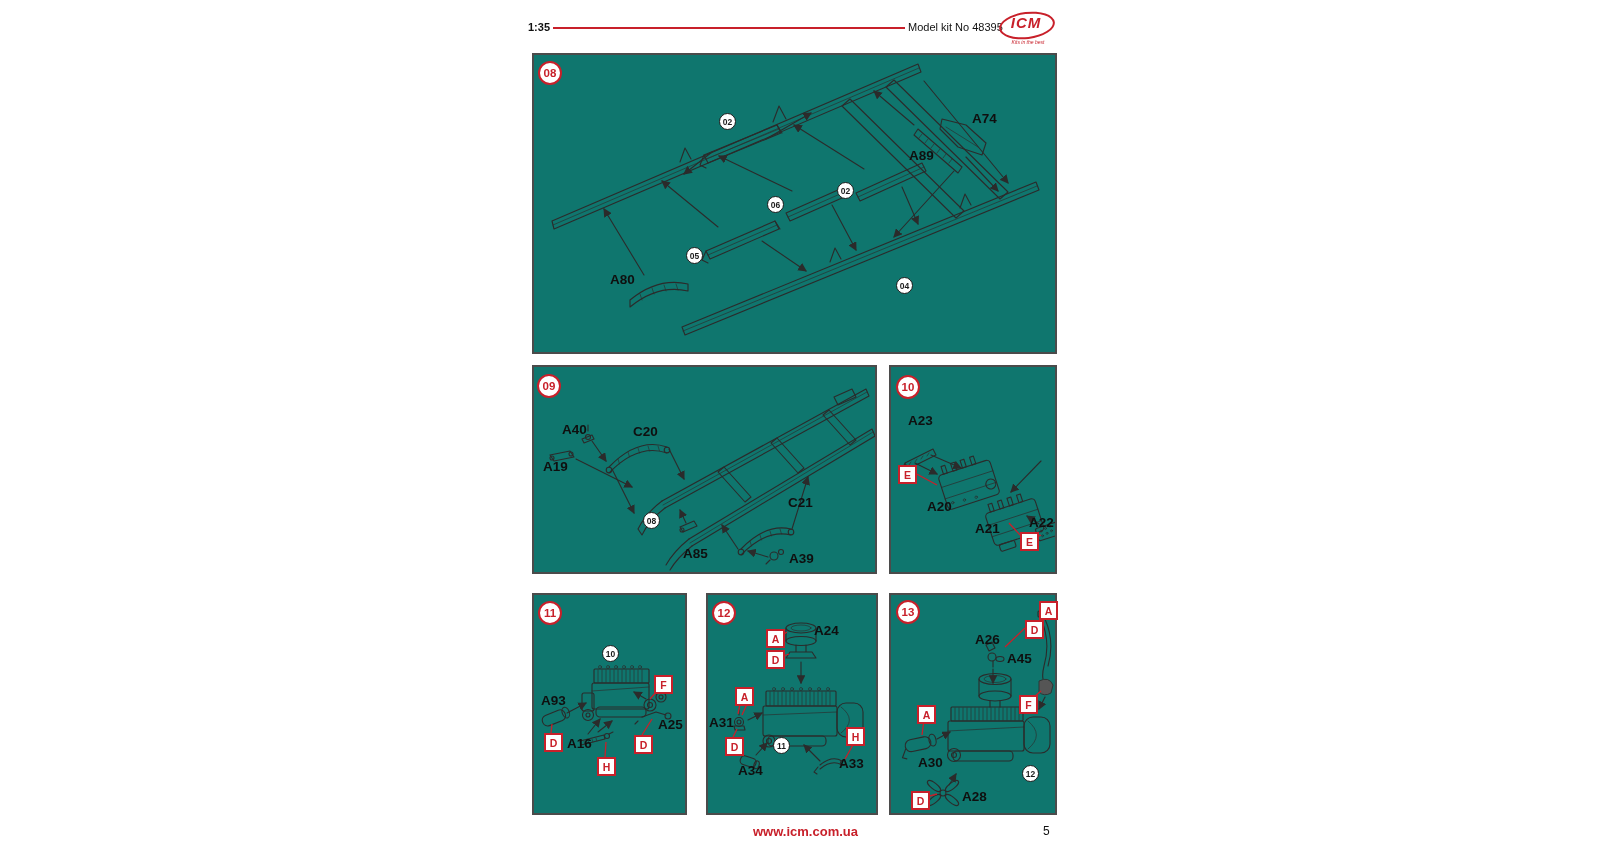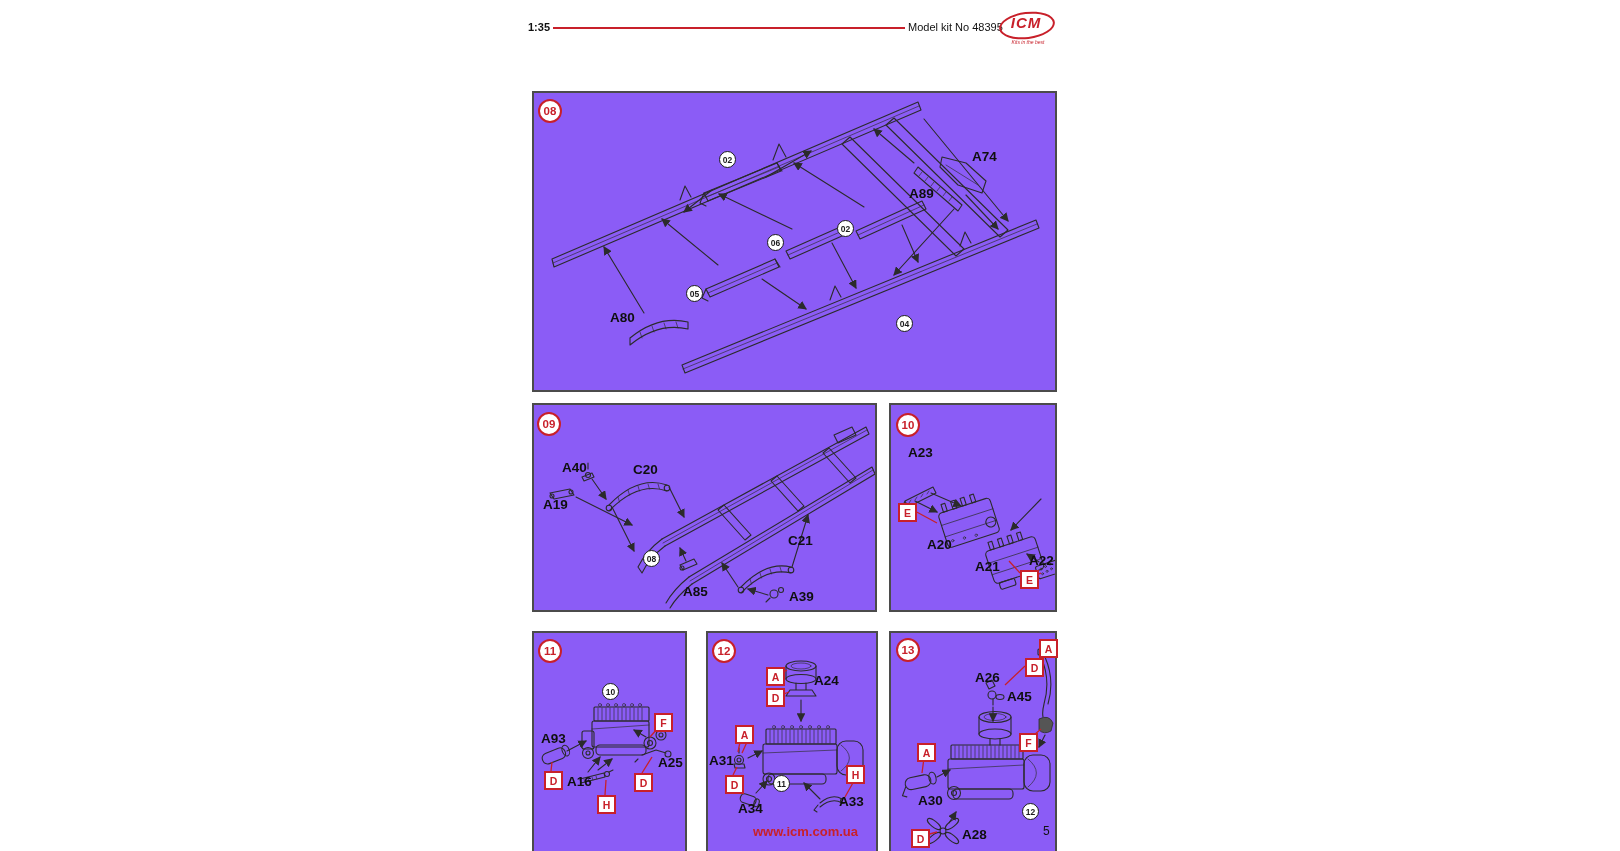--- a/index.html
+++ b/index.html
@@ -10,21 +10,21 @@
   .hdr-scale{font-size:11px;font-weight:bold;}
   .hdr-rule{height:2px;background:var(--accent);}
   .hdr-kit{font-size:11px;}
   .logo{width:58px;height:36px;text-decoration:underline;}
   .logo .oval{position:absolute;left:1px;top:2px;width:52px;height:23px;border:2.5px solid var(--accent);
               border-radius:50%;transform:rotate(-7deg);}
   .logo .brand{position:absolute;left:0;top:4px;width:56px;text-align:center;color:var(--accent);
                font-weight:bold;font-style:italic;font-size:15px;letter-spacing:1px;}
   .logo .tag{position:absolute;left:4px;top:29px;width:52px;text-align:center;color:var(--accent);
              font-style:italic;font-size:5px;}
-  .panel{position:absolute;border:2px solid var(--panel_border);background:#8b5cf6;box-sizing:border-box;margin-top:38px;}
+  .panel{position:absolute;border:2px solid var(--panel_border);background:#0f766e;box-sizing:border-box;}
   .art{position:absolute;left:0;top:0;}
   .art .k{stroke:var(--ink);fill:none;stroke-width:1.1;stroke-linecap:round;stroke-linejoin:round;}
   .art .thin{stroke-width:0.65;}
   .art .rd{stroke:var(--accent);fill:none;stroke-width:1.3;}
   .art .gray{fill:#555;stroke:var(--ink);stroke-width:0.8;}
   .step-badge{position:absolute;width:20px;height:20px;border:2.5px solid var(--accent);border-radius:50%;
       color:var(--accent);font-weight:bold;font-size:11.5px;display:flex;align-items:center;justify-content:center;
       background:#fff;z-index:4;}
   .ref-badge{position:absolute;width:15px;height:15px;border:1.6px solid #1c1c1c;border-radius:50%;
       color:#1c1c1c;font-weight:bold;font-size:8.5px;display:flex;align-items:center;justify-content:center;
@@ -242,21 +242,21 @@
         <line class="k" x1="24" y1="96" x2="46" y2="107" marker-end="url(#m10)"></line>
         <line class="k" x1="40" y1="88" x2="70" y2="101" marker-end="url(#m10)"></line>
         <line class="k" x1="150" y1="94" x2="120" y2="125" marker-end="url(#m10)"></line>
         <line class="k" x1="148" y1="157" x2="136" y2="149" marker-end="url(#m10)"></line>
       </g>
       <g>
         <path class="rd" d="M22,105 L46,118 M129,168 L118,156 M144,171 L150,168"></path>
       </g>
     </svg>
     <span class="step-badge" style="left:5px;top:8px">10</span>
-    <span class="part-label" style="left:17px;top:40px">A23</span>
+    <span class="part-label" style="left:17px;top:46px">A23</span>
     <span class="letter-box" style="left:7px;top:98px">E</span>
     <span class="part-label" style="left:36px;top:132px">A20</span>
     <span class="part-label" style="left:84px;top:154px">A21</span>
     <span class="letter-box" style="left:129px;top:165px">E</span>
     <span class="part-label" style="left:138px;top:148px">A22</span>
   </section>
 
   <section class="panel" style="left:532px;top:593px;width:155px;height:222px">
     <svg class="art" width="151" height="218" viewBox="0 0 151 218">
       <defs>
@@ -371,21 +371,21 @@
         <line class="k" x1="40" y1="125" x2="54" y2="118" marker-end="url(#m12)"></line>
         <line class="k" x1="48" y1="160" x2="59" y2="148" marker-end="url(#m12)"></line>
         <line class="k" x1="112" y1="166" x2="96" y2="150" marker-end="url(#m12)"></line>
       </g>
       <g>
         <path class="rd" d="M73,41 L79,37 M73,62 L81,59 M32,109 L30,119 M39,109 L34,120 M25,142 L29,134 M146,148 L137,164"></path>
       </g>
     </svg>
     <span class="step-badge" style="left:4px;top:6px">12</span>
     <span class="letter-box" style="left:58px;top:34px">A</span>
-    <span class="part-label" style="left:106px;top:40px">A24</span>
+    <span class="part-label" style="left:106px;top:28px">A24</span>
     <span class="letter-box" style="left:58px;top:55px">D</span>
     <span class="letter-box" style="left:27px;top:92px">A</span>
     <span class="part-label" style="left:1px;top:120px">A31</span>
     <span class="letter-box" style="left:17px;top:142px">D</span>
     <span class="ref-badge" style="left:65px;top:142px">11</span>
     <span class="part-label" style="left:30px;top:168px">A34</span>
     <span class="part-label" style="left:131px;top:161px">A33</span>
     <span class="letter-box" style="left:138px;top:132px">H</span>
   </section>
 

